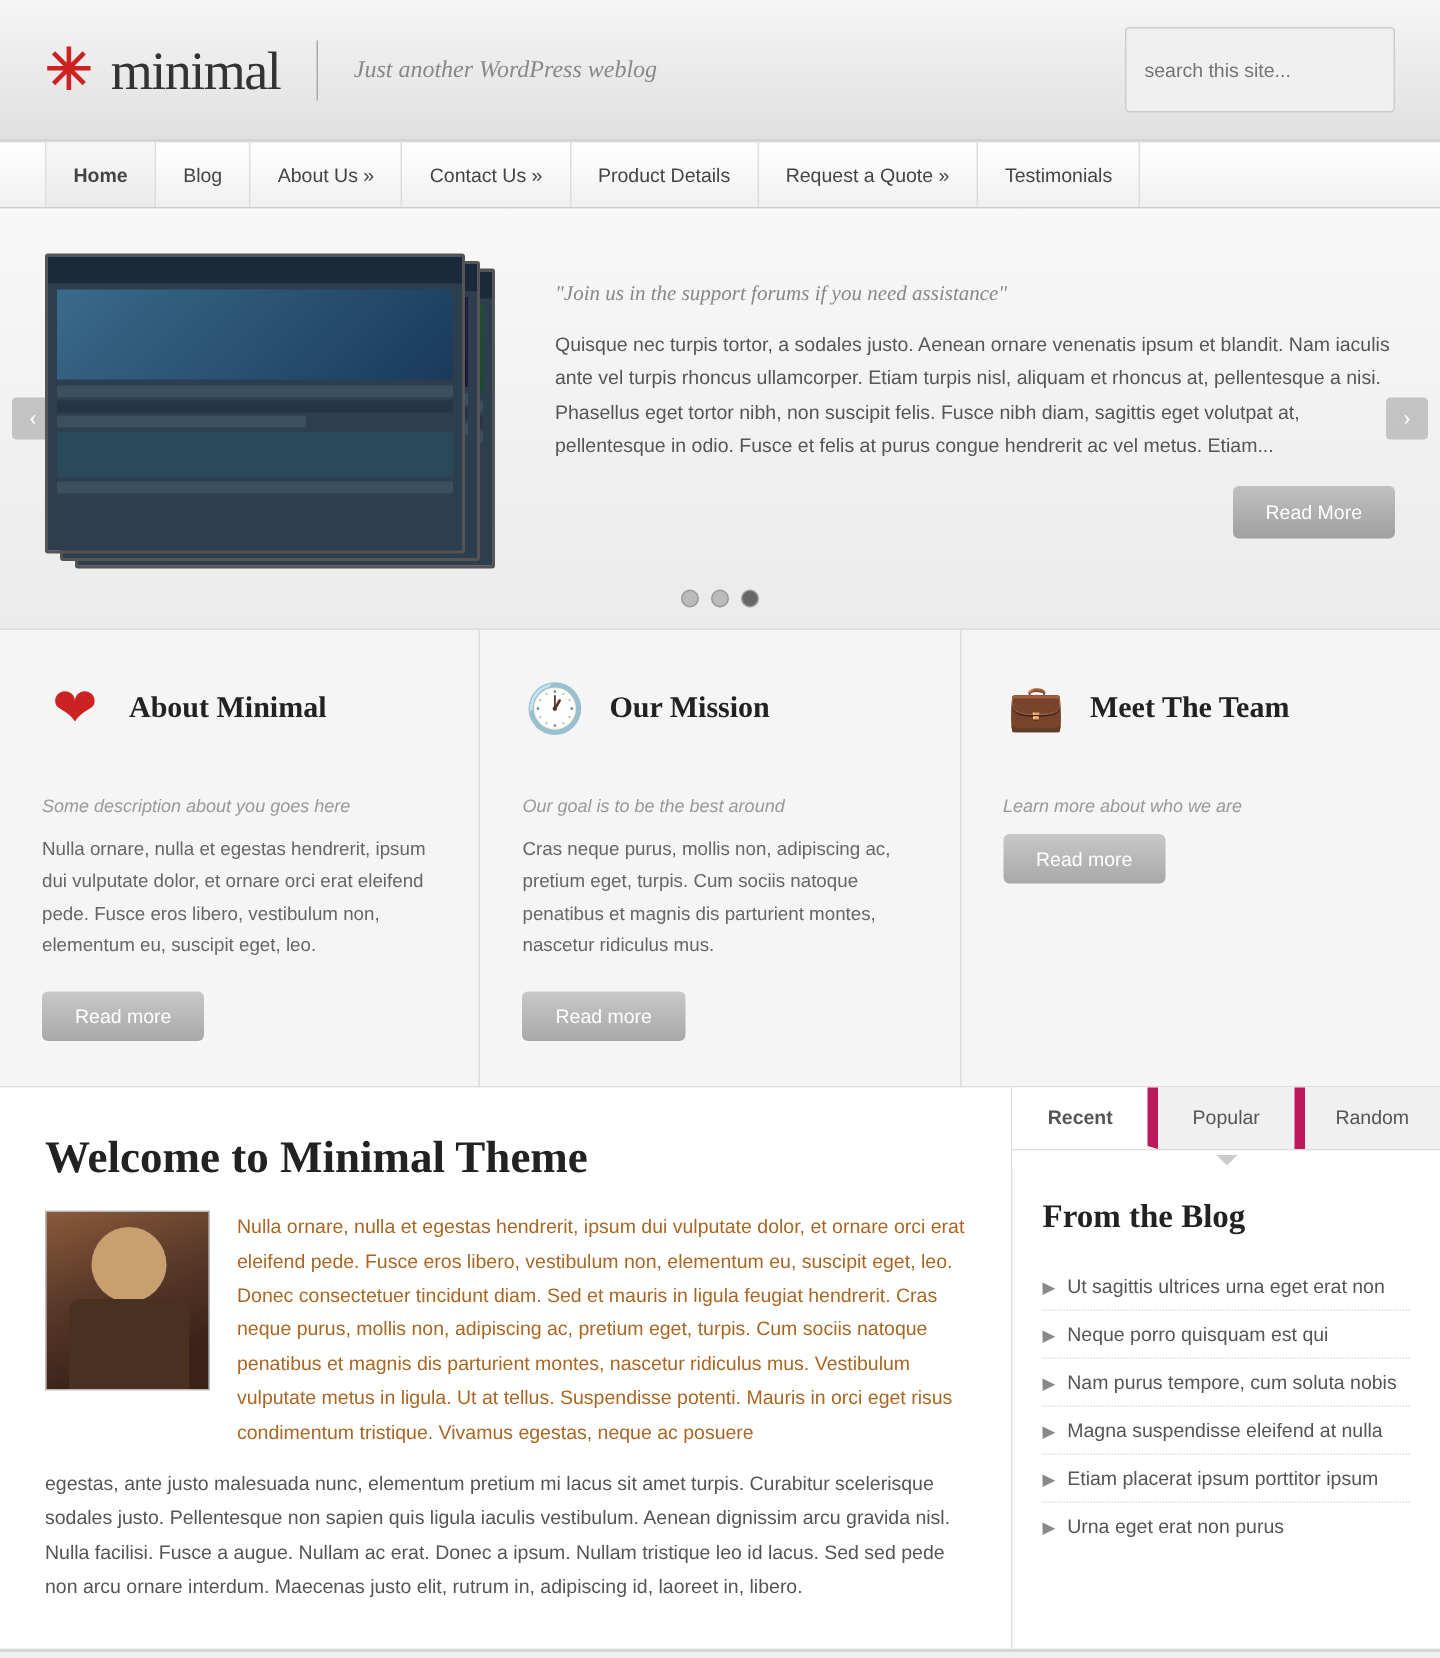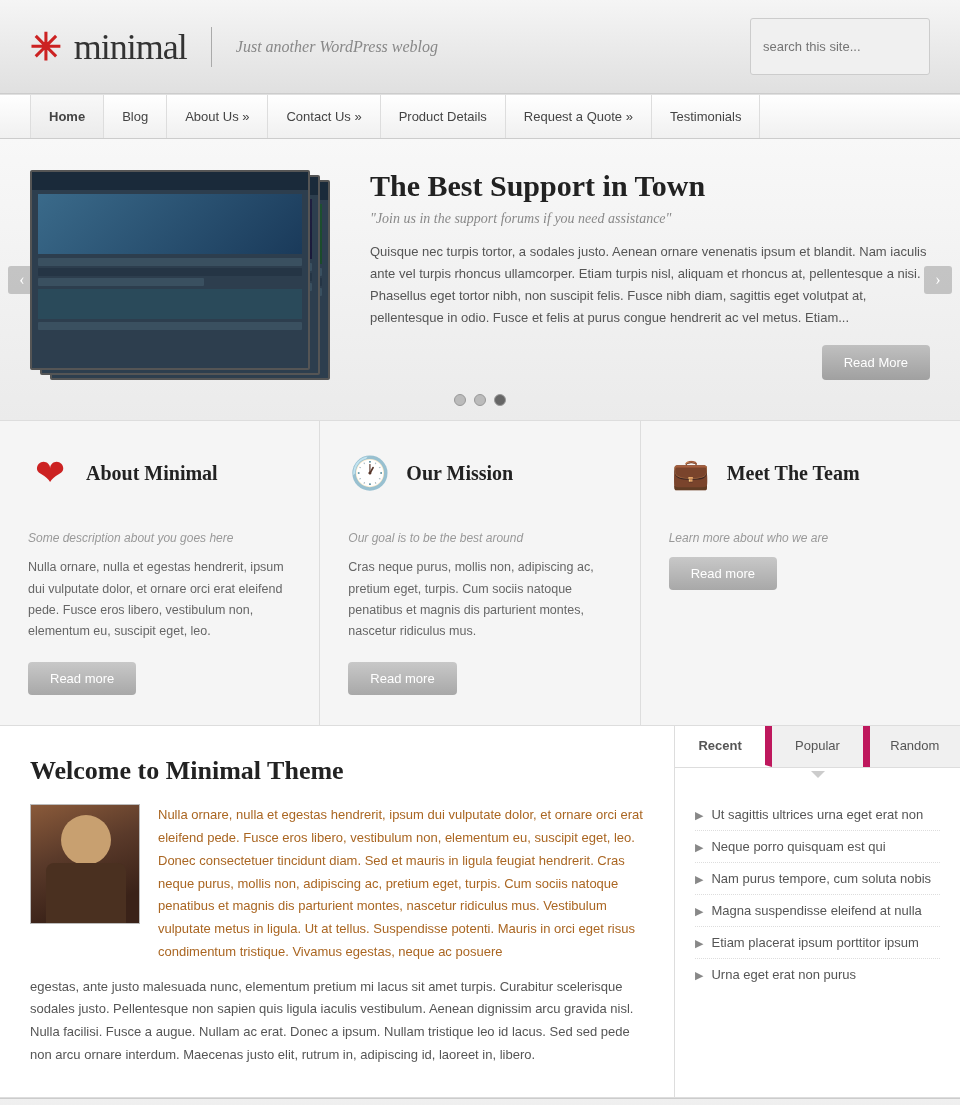--- a/index.html
+++ b/index.html
@@ -249,21 +249,21 @@
       padding: 30px 30px 30px 30px;
       border-right: 1px solid #ddd;
     }
     #main-right {
       width: 285px;
       flex-shrink: 0;
     }
 
     
     #welcome-title {
-      font-size: 26px;
+      font-size: 30px;
       font-weight: bold;
       color: #222;
       margin-bottom: 18px;
       font-family: Georgia, serif;
     }
     #welcome-body-area {
       display: flex;
       gap: 18px;
       margin-bottom: 12px;
     }
@@ -449,21 +449,20 @@
         <div class="mock-img-area" style="background:linear-gradient(135deg,#3a6a8a,#1a3a5a)"></div>
         <div class="mock-screen-row"></div>
         <div class="mock-screen-row dark"></div>
         <div class="mock-screen-row" style="width:60%"></div>
         <div style="height:30px;background:#2a4a5a;margin:3px 6px;"></div>
         <div class="mock-screen-row"></div>
       </div>
     </div>
   </div>
   <div id="hero-content">
-    <div id="hero-title">The Best Support in Town</div>
     <div id="hero-subtitle">"Join us in the support forums if you need assistance"</div>
     <div id="hero-body">Quisque nec turpis tortor, a sodales justo. Aenean ornare venenatis ipsum et blandit. Nam iaculis ante vel turpis rhoncus ullamcorper. Etiam turpis nisl, aliquam et rhoncus at, pellentesque a nisi. Phasellus eget tortor nibh, non suscipit felis. Fusce nibh diam, sagittis eget volutpat at, pellentesque in odio. Fusce et felis at purus congue hendrerit ac vel metus. Etiam...</div>
     <div style="text-align:right">
       <button id="hero-readmore">Read More</button>
     </div>
   </div>
   <div id="slider-next">›</div>
   <div id="slider-dots">
     <div class="dot"></div>
     <div class="dot"></div>
@@ -519,20 +518,21 @@
   <div id="main-right">
     <div id="sidebar-tabs">
       <div class="sidebar-tab active">Recent</div>
       <div class="sidebar-tab">Popular</div>
       <div class="sidebar-tab">Random</div>
     </div>
     <div id="sidebar-tab-indicator">
       <div class="tab-arrow"></div>
     </div>
     <div id="blog-section">
+      <div id="blog-title">From the Blog</div>
       <div class="blog-item">
         <span class="blog-arrow">▶</span>
         <span>Ut sagittis ultrices urna eget erat non</span>
       </div>
       <div class="blog-item">
         <span class="blog-arrow">▶</span>
         <span>Neque porro quisquam est qui</span>
       </div>
       <div class="blog-item">
         <span class="blog-arrow">▶</span>

